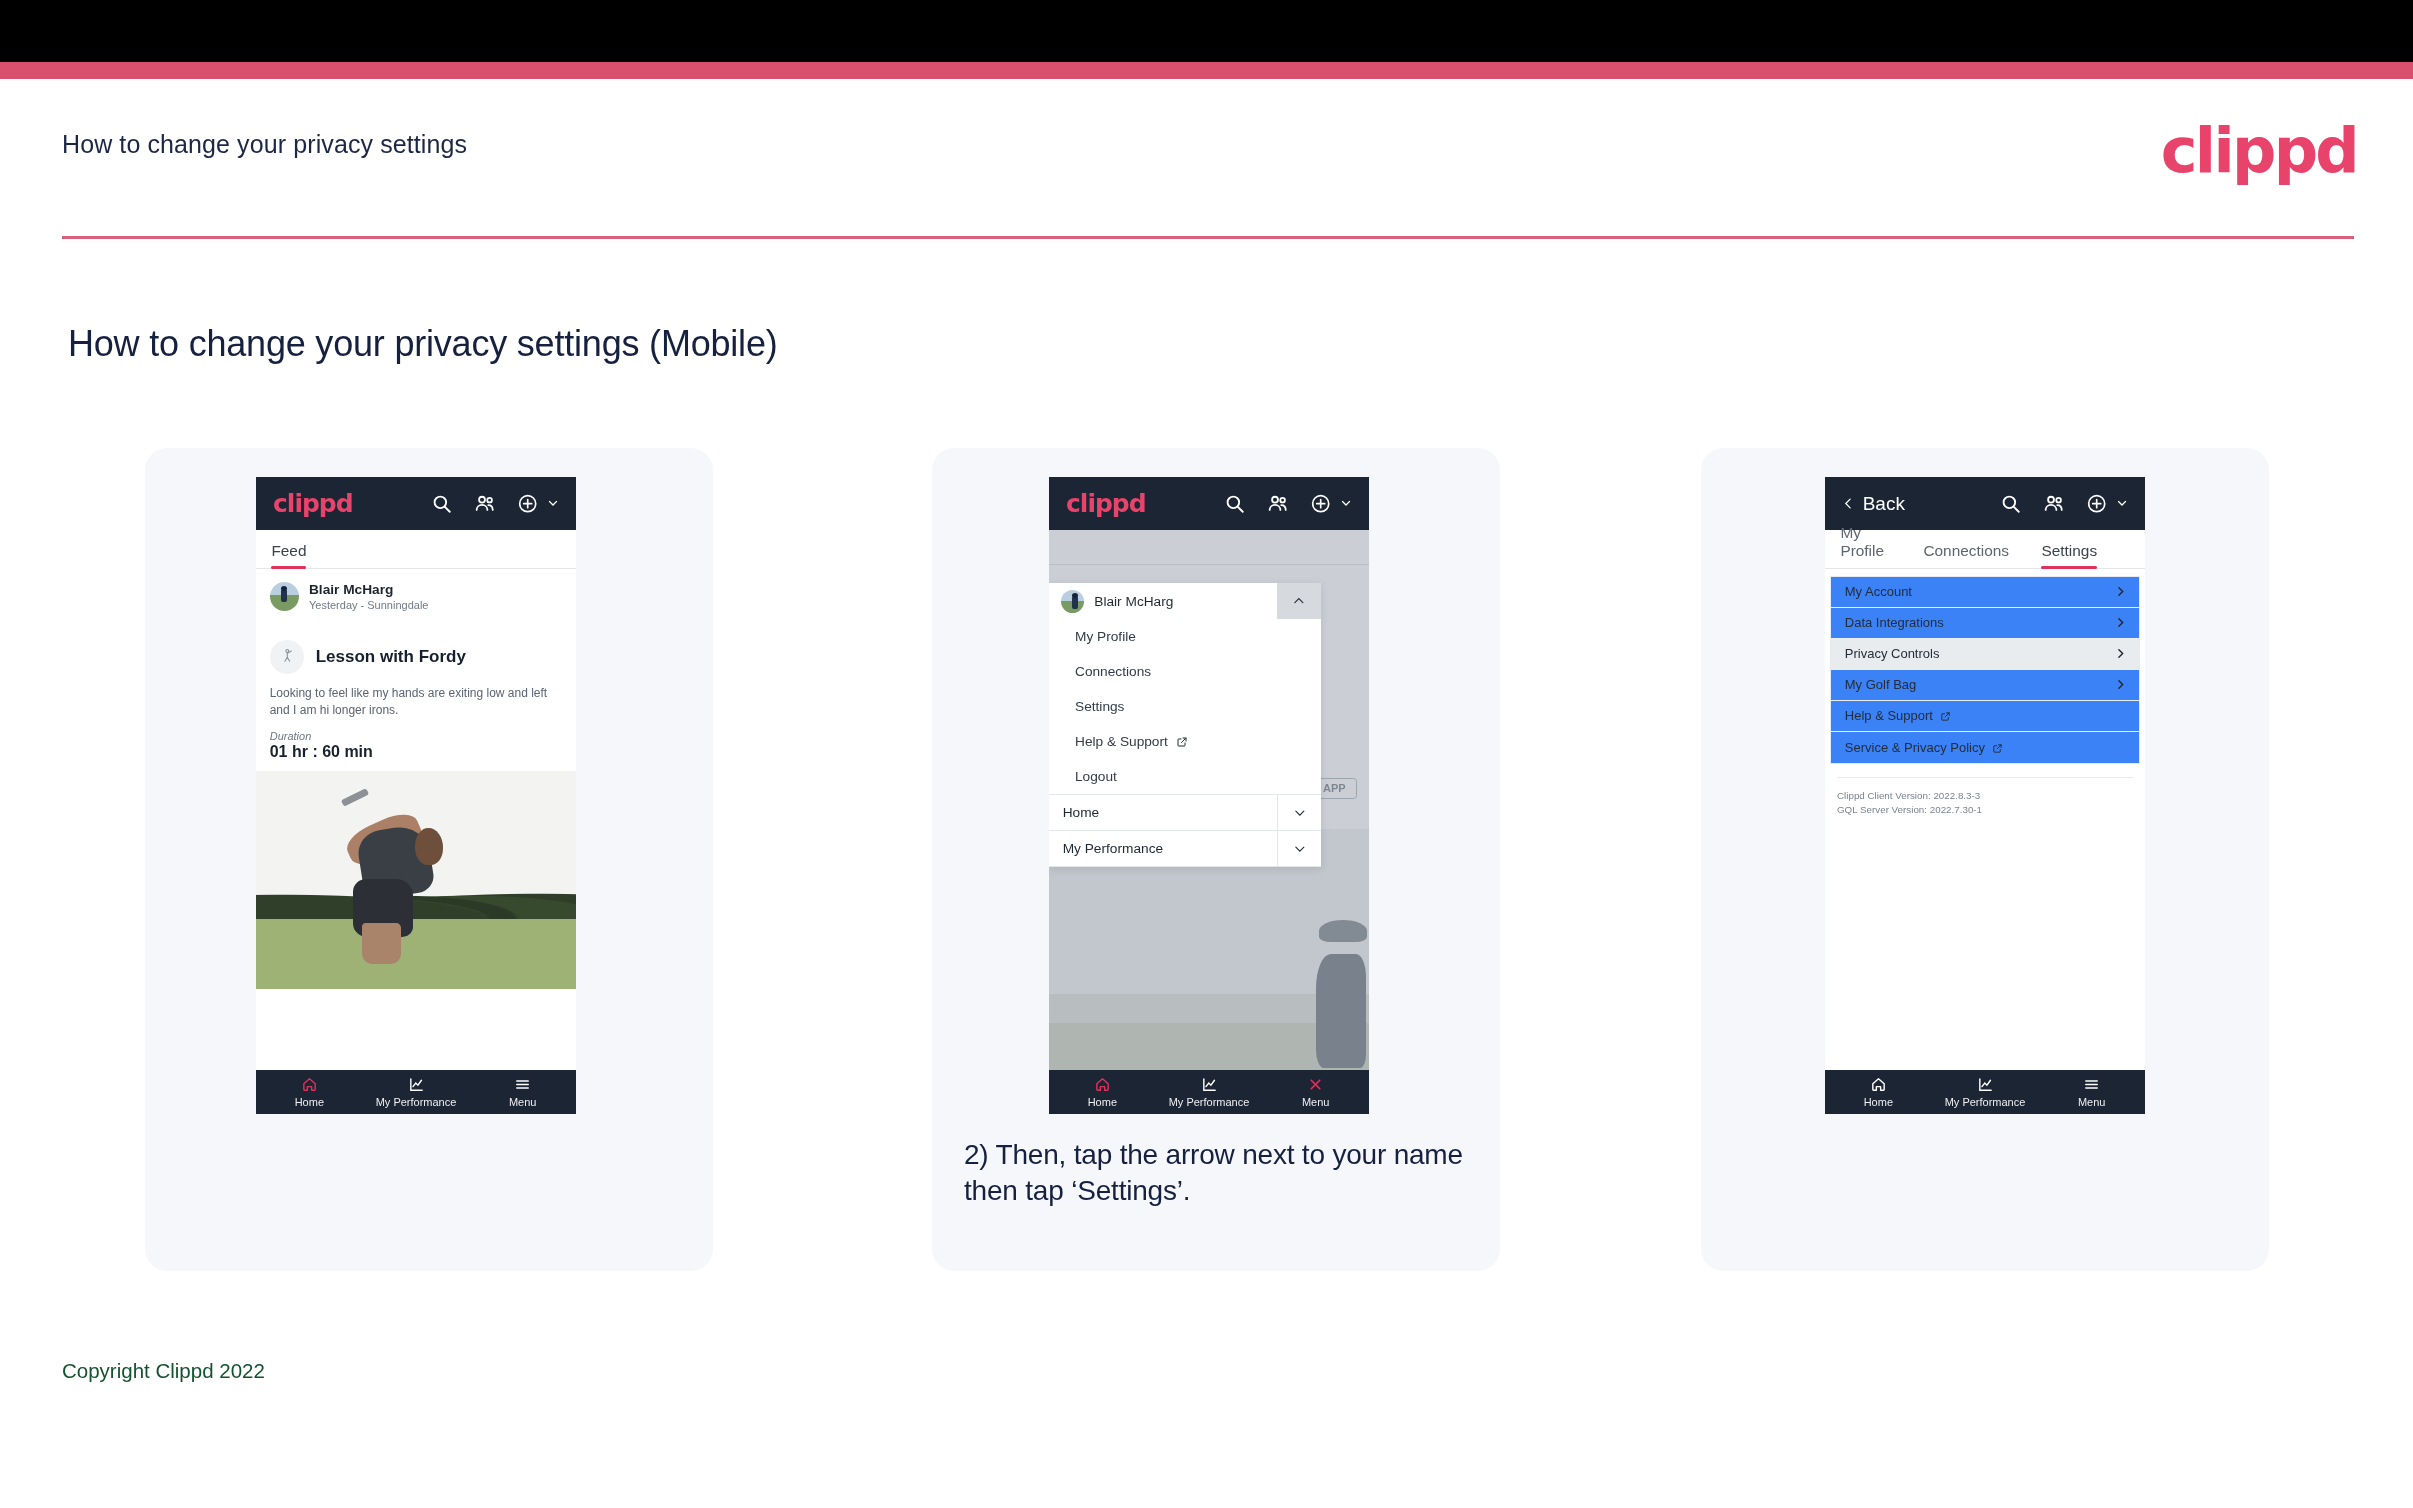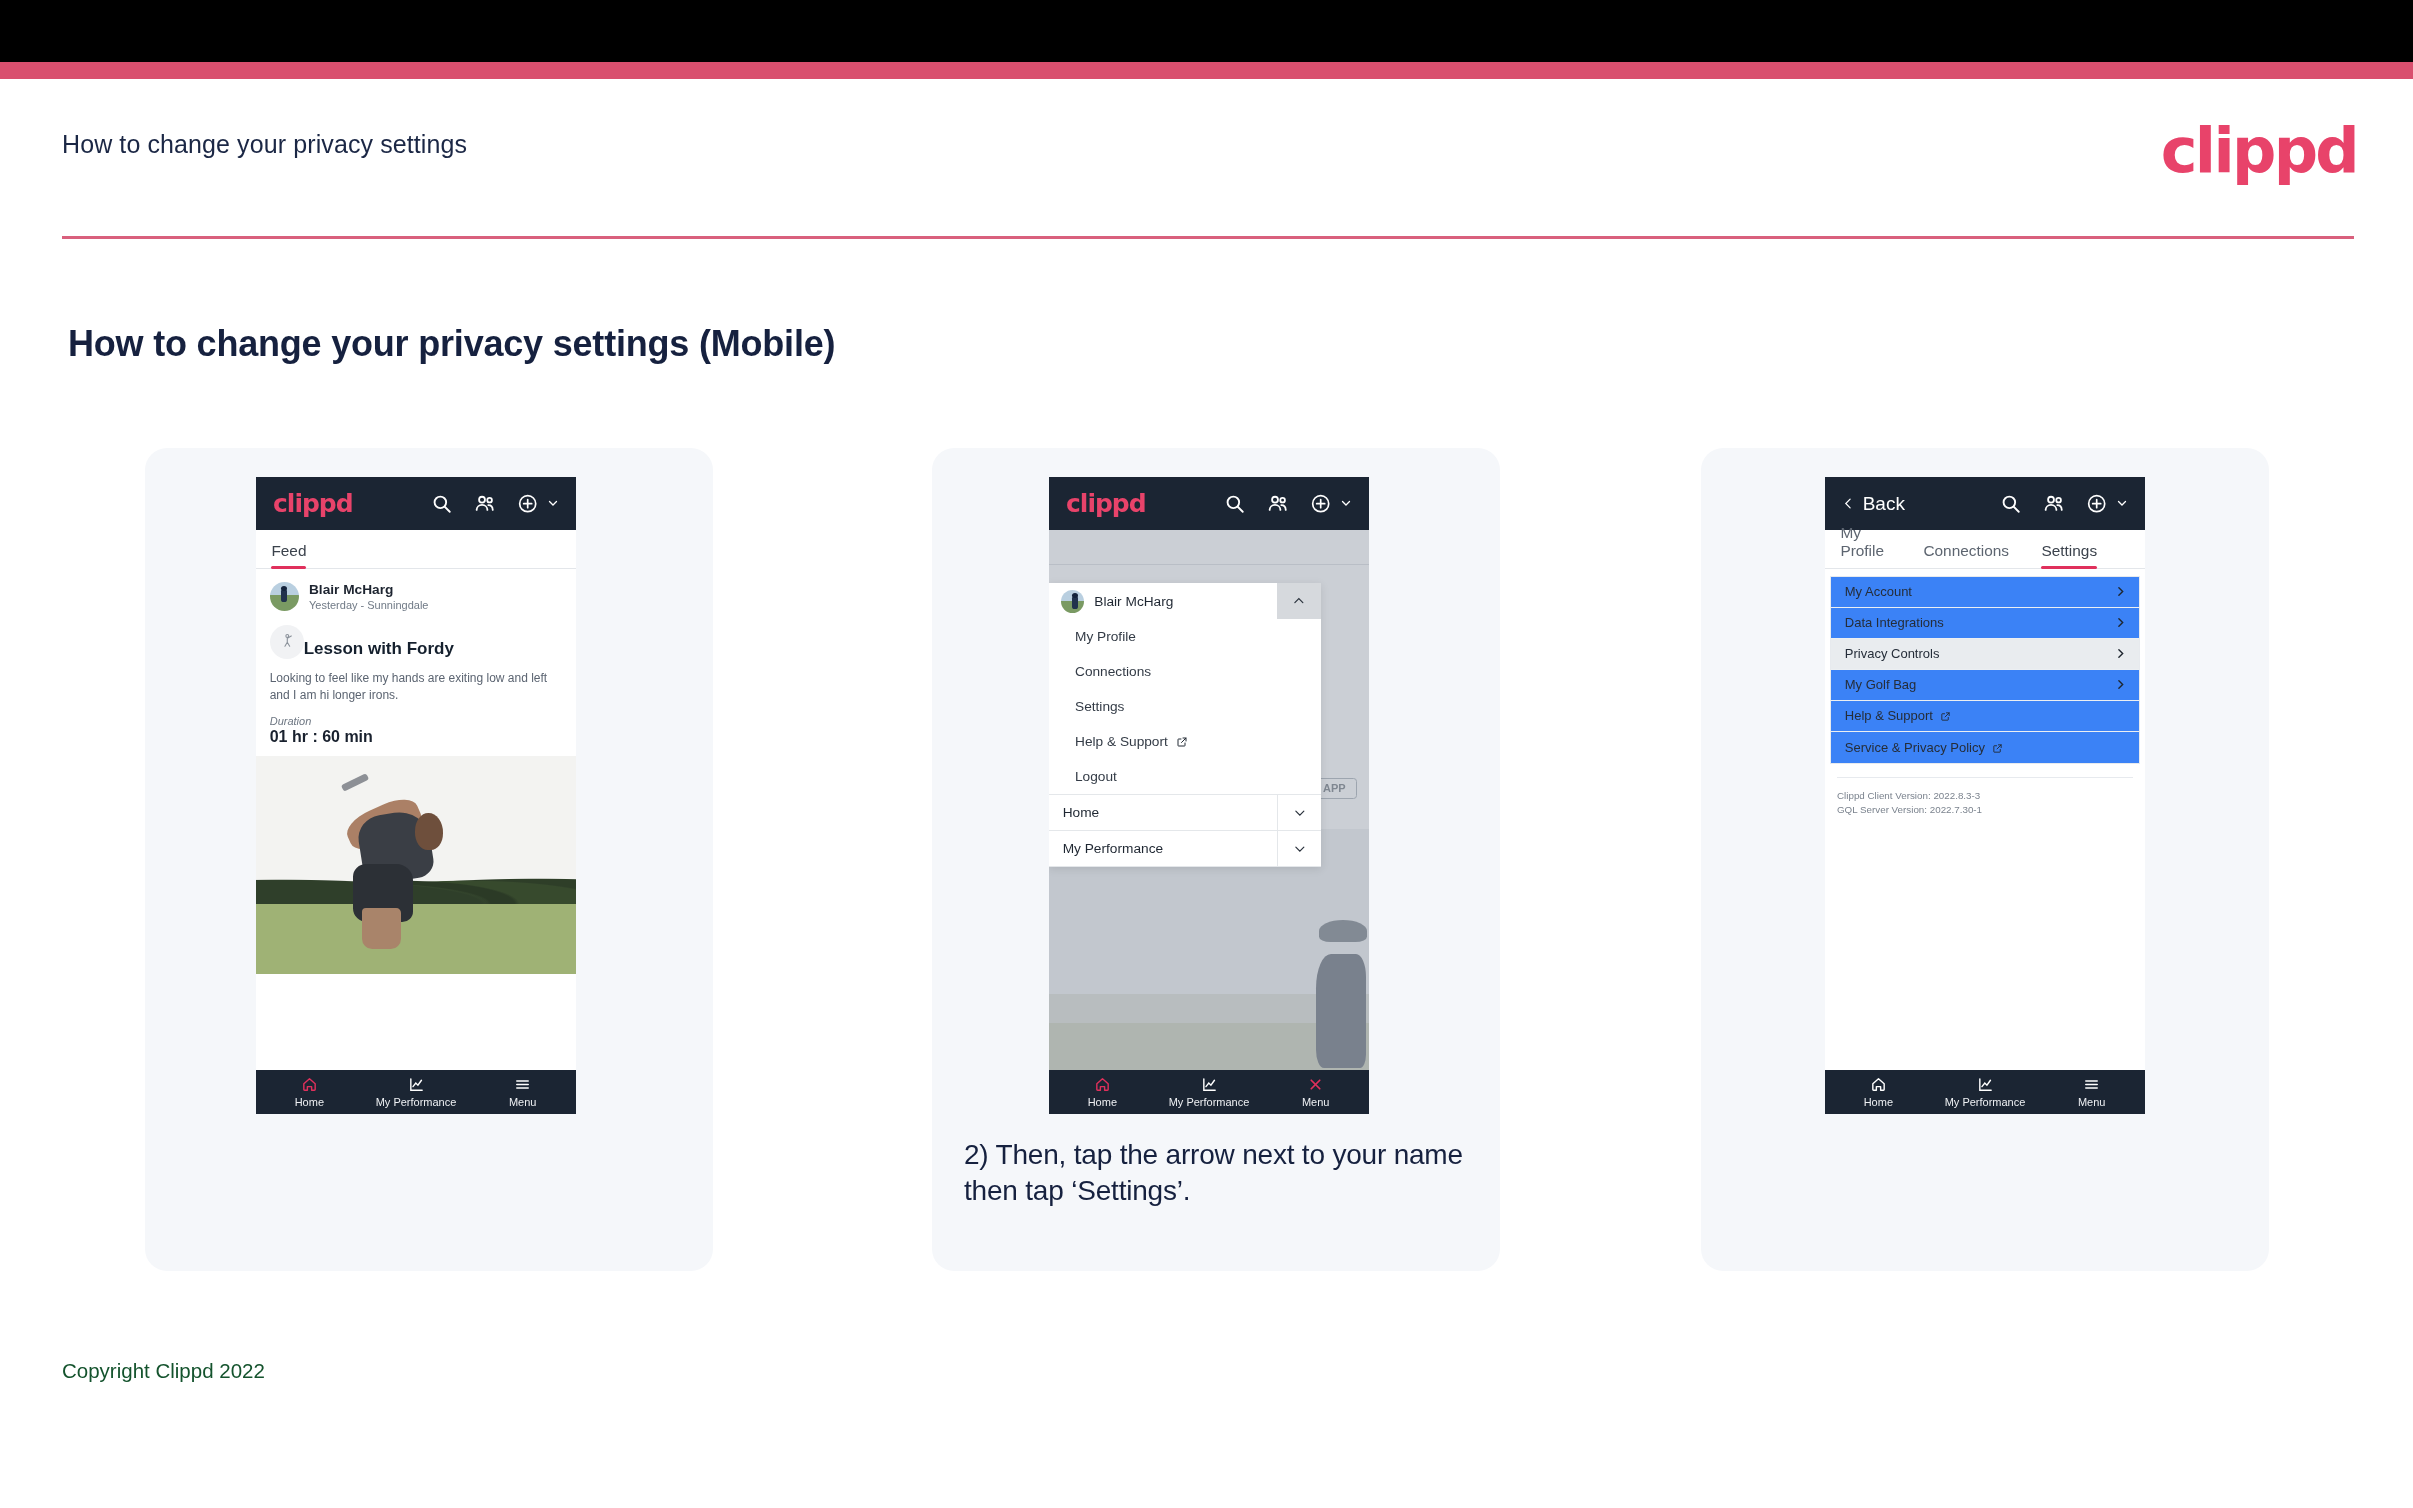--- a/index.html
+++ b/index.html
@@ -24,21 +24,21 @@
     position:absolute; right:56px; top:120px;
     font-size:62px; font-weight:bold; color:#e8436a;
     letter-spacing:-2.7px; line-height:1;
     font-family:"DejaVu Sans", sans-serif;
   }
   .hdr-rule { position:absolute; left:62px; top:236px; width:2292px; height:2.6px; background:#d9607d; }
 
   
   .s-title {
     position:absolute; left:68px; top:323px;
-    font-size:36px; font-weight:bold; color:#16213f; letter-spacing:-0.2px;
+    font-size:36px; font-weight:normal; color:#16213f; letter-spacing:-0.2px;
   }
   .s-sub {
     position:absolute; left:68px; top:371px;
     font-size:34px; font-weight:normal; color:#1f2a46; letter-spacing:-0.2px;
   }
 
   
   .footer { position:absolute; left:62px; top:1359px; font-size:20.5px; color:#14532d; }
 
   
@@ -109,21 +109,21 @@
     content:""; position:absolute; left:11px; top:6.8px; width:6px; height:13px;
     background:#21324d; border-radius:2.6px;
   }
   .avatar:after{
     content:""; position:absolute; left:11px; top:3.4px; width:6px; height:5.1px;
     background:#14233c; border-radius:50%;
   }
   .pname { font-size:13.7px; font-weight:bold; color:#1d2430; line-height:1.25; }
   .pmeta { font-size:11px; color:#707a86; line-height:1.3; }
 
-  .lesson { display:flex; align-items:flex-end; margin-top:13px; }
+  .lesson { display:flex; align-items:center; gap:12px; margin-top:28px; }
   .lesson-ic {
     width:34px; height:34px; border-radius:50%; background:#f1f2f4; flex:none;
     display:flex; align-items:center; justify-content:center;
   }
   .lesson-ic svg { width:19px; height:20.5px; }
   .lesson-title { font-size:17px; font-weight:bold; color:#15202e; }
 
   .ptext { margin-top:10.3px; font-size:12px; color:#5b6471; line-height:1.45; }
   .dur-lab { margin-top:10.3px; font-size:11px; color:#6d7682;font-style:italic; }
   .dur-val { font-size:16px; font-weight:bold; color:#19212e; margin-top:0.9px; }

